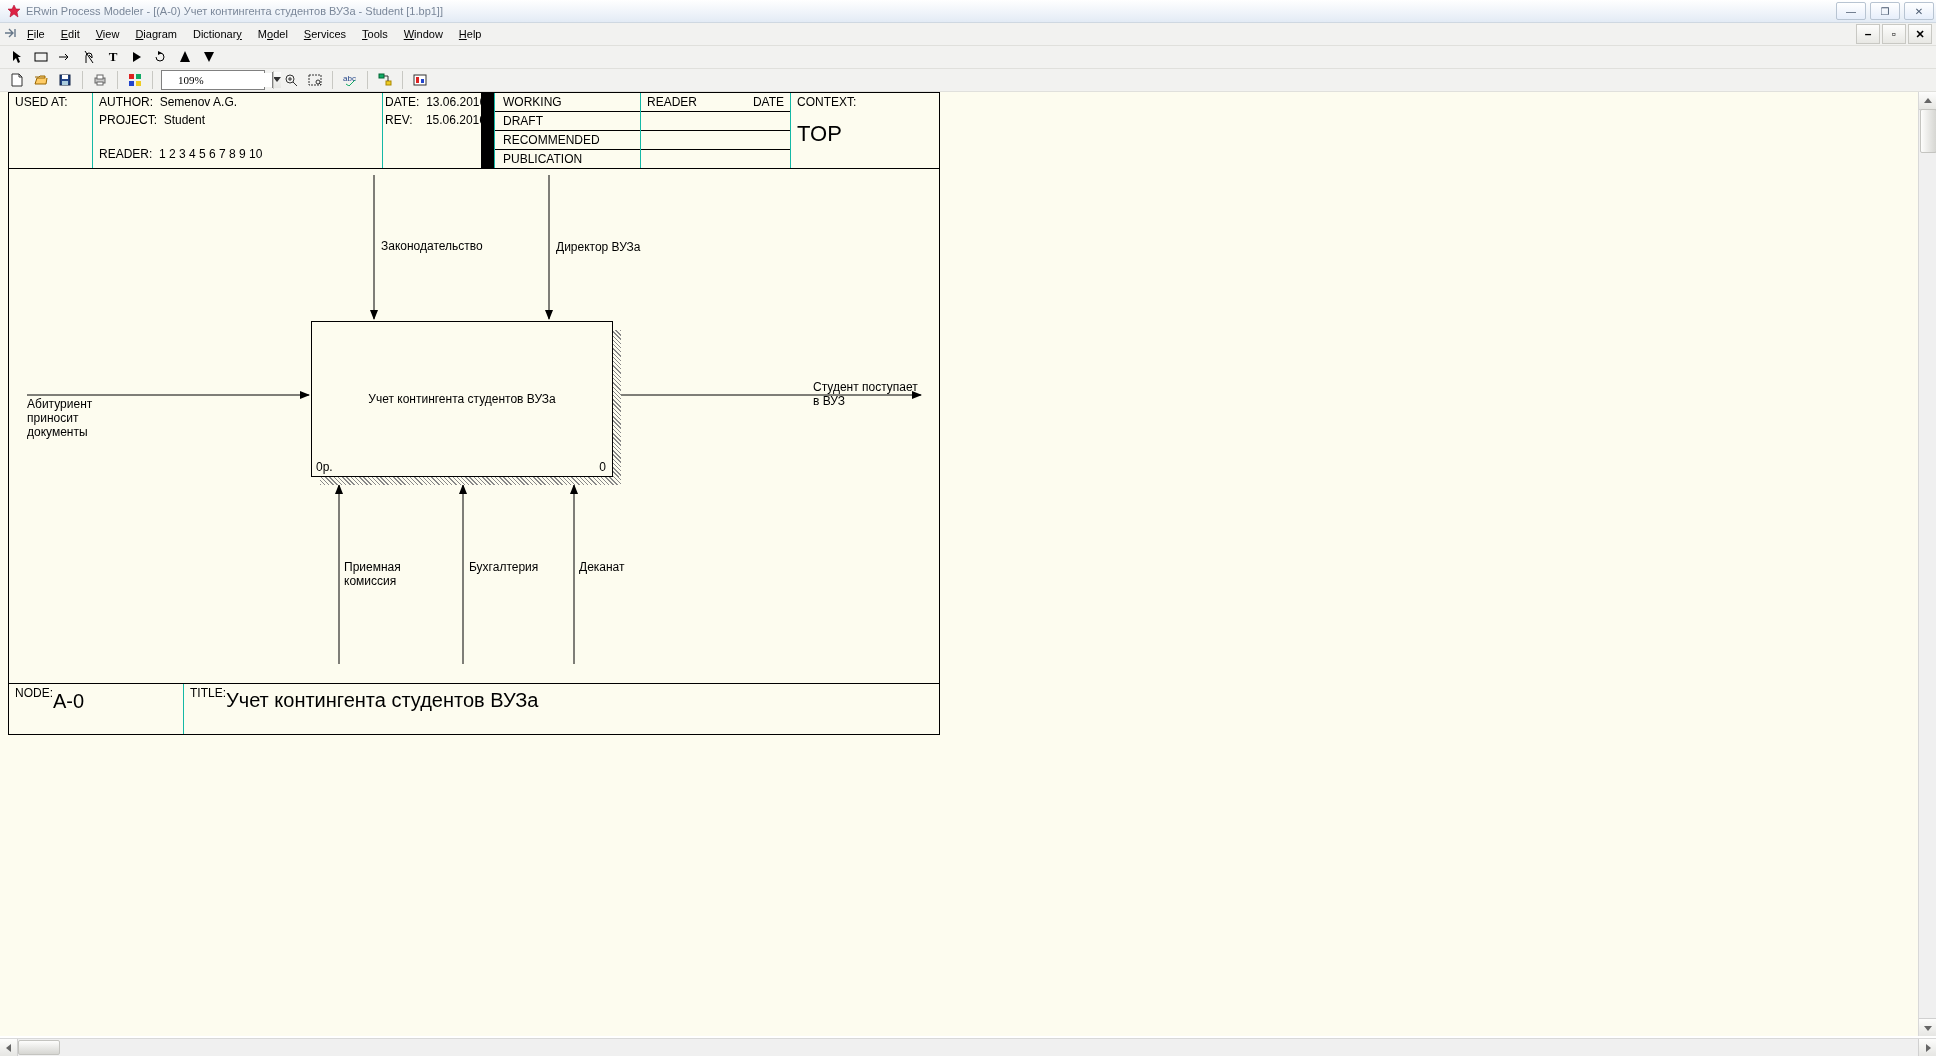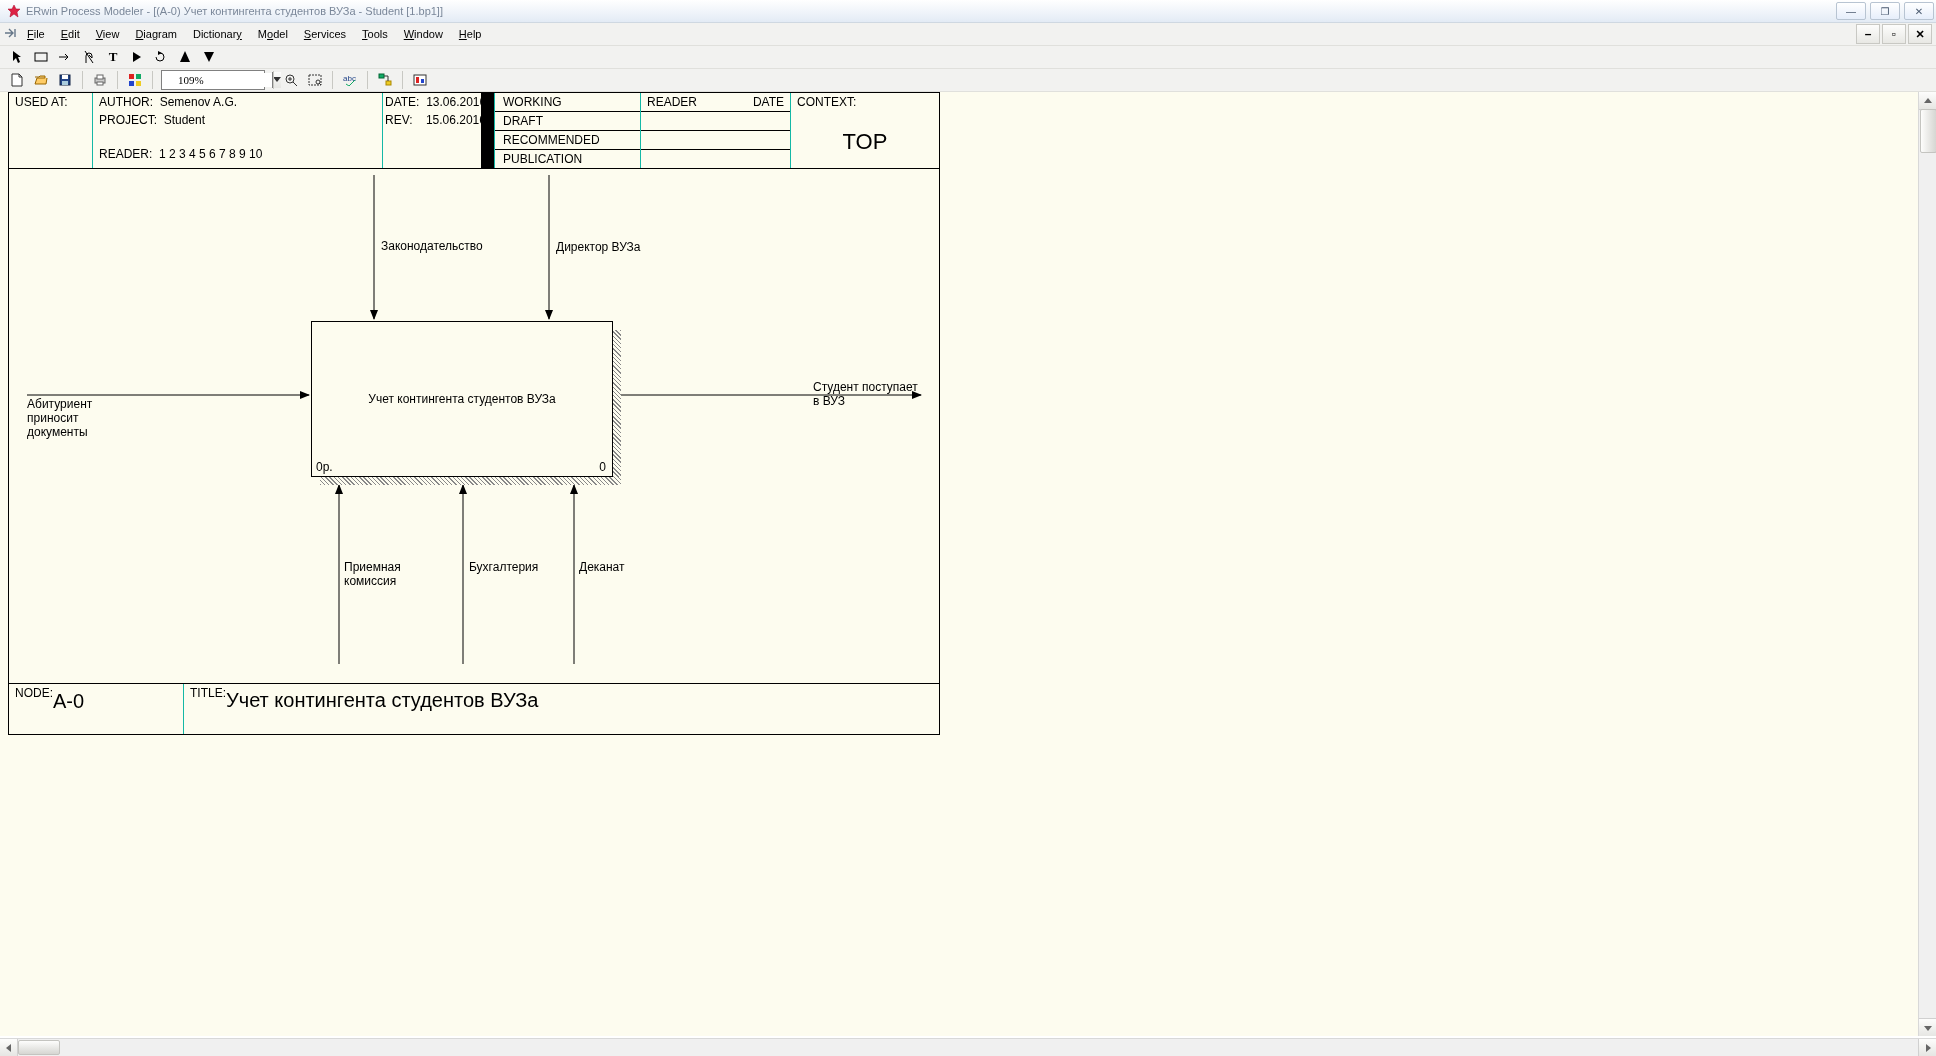--- a/index.html
+++ b/index.html
@@ -40,21 +40,21 @@
 .statuslbl{width:146px;padding:0;display:flex;flex-direction:column}
 .statuslbl div{border-bottom:1px solid #000;padding:2px 8px;font:12px Arial;height:14px}
 .statuslbl div:last-child{border-bottom:none}
 .readercol{width:150px;padding:0;display:flex;flex-direction:column}
 .readercol .rh{display:flex;border-bottom:1px solid #000;height:18px}
 .readercol .rh span{padding:2px 6px;font:12px Arial}
 .readercol .rh .rd{flex:1}
 .readercol .rrow{border-bottom:1px solid #000;height:18px}
 .readercol .rrow:last-child{border-bottom:none}
 .ctx{flex:1;padding:2px 6px 2px 6px;font:12px Arial;text-align:left}
-.ctx .big{font:22px Arial;text-align:center;margin-top:20px}
+.ctx .big{font:22px Arial;margin-top:12px}
 .notes{padding:4px 6px;font:12px Arial}
 .diagram-body{height:514px;position:relative}
 .ftr{display:flex;border-top:1px solid #000;height:50px}
 .ftr .cell{display:flex;flex-direction:row}
 .ftr .nodelbl{font:12px Arial}
 .ftr .nodeval{font:20px Arial;text-align:center;margin-top:4px}
 .ftr .titlecell{flex:1}
 .ftr .titleval{font:20px Arial;text-align:center;margin-top:3px}
 .ftr .numcell{width:245px;position:relative}
 .ftr .smallbox{position:absolute;bottom:-1px;right:-1px;width:62px;height:20px;border:1px solid #000}

